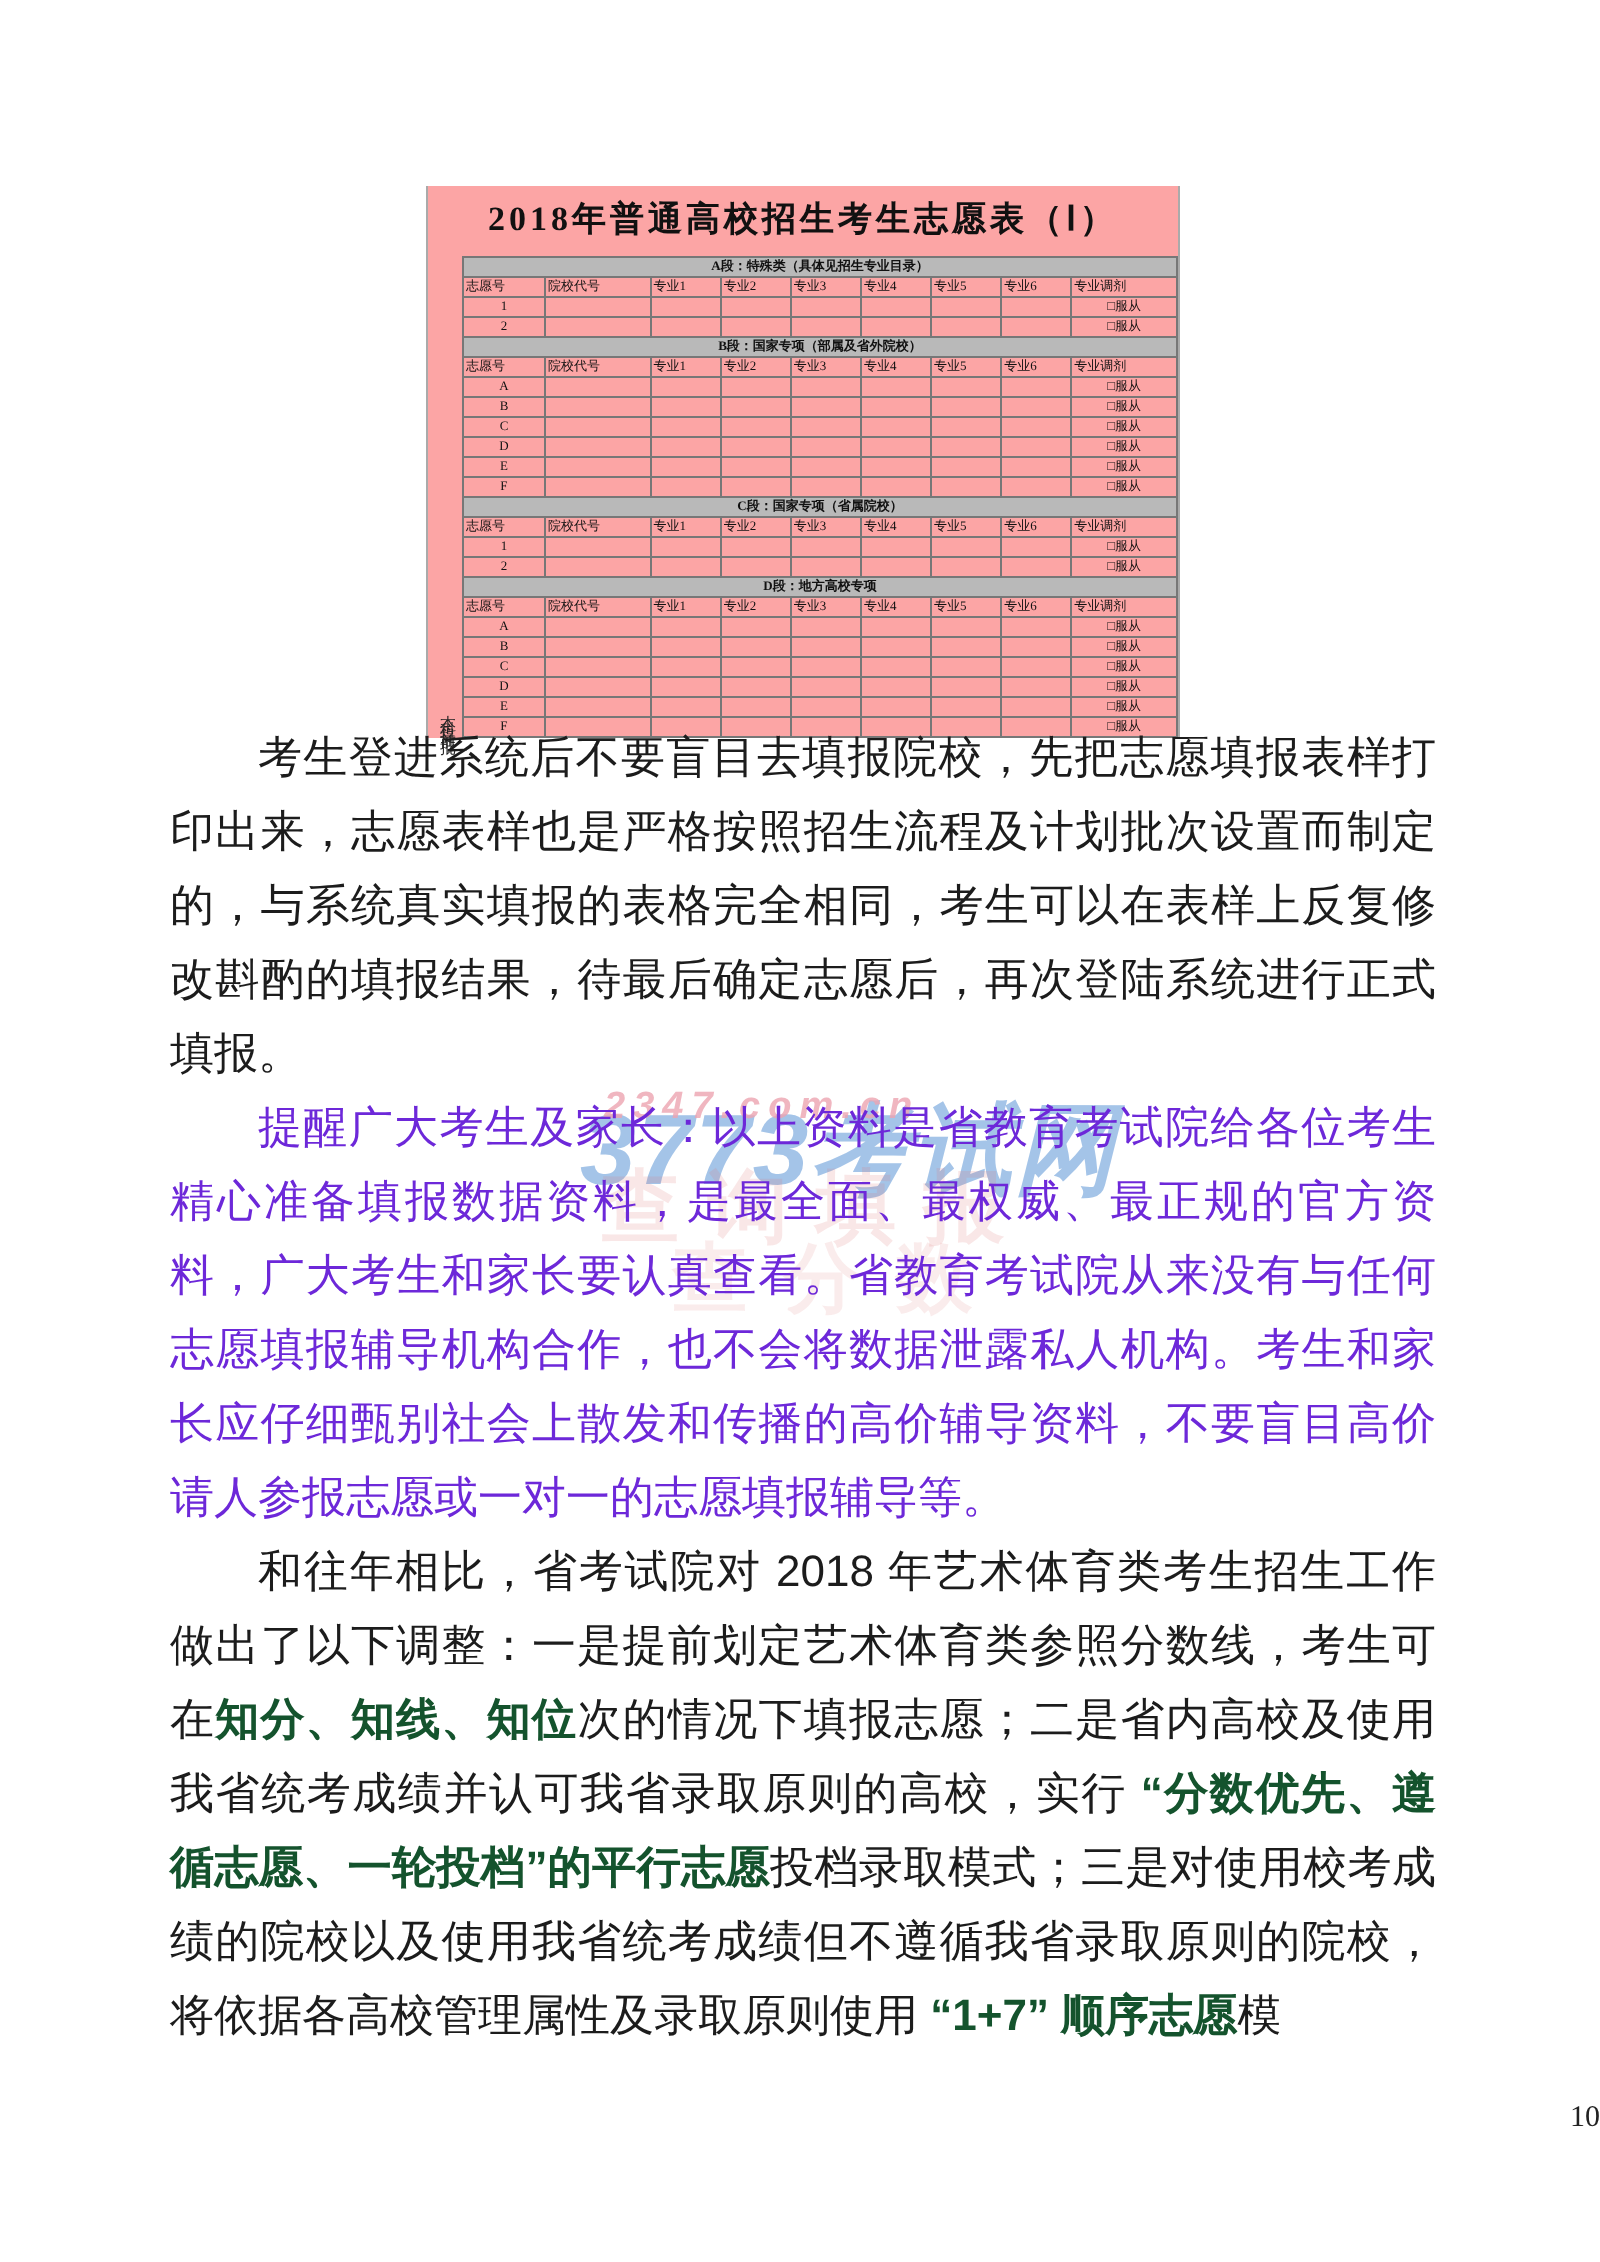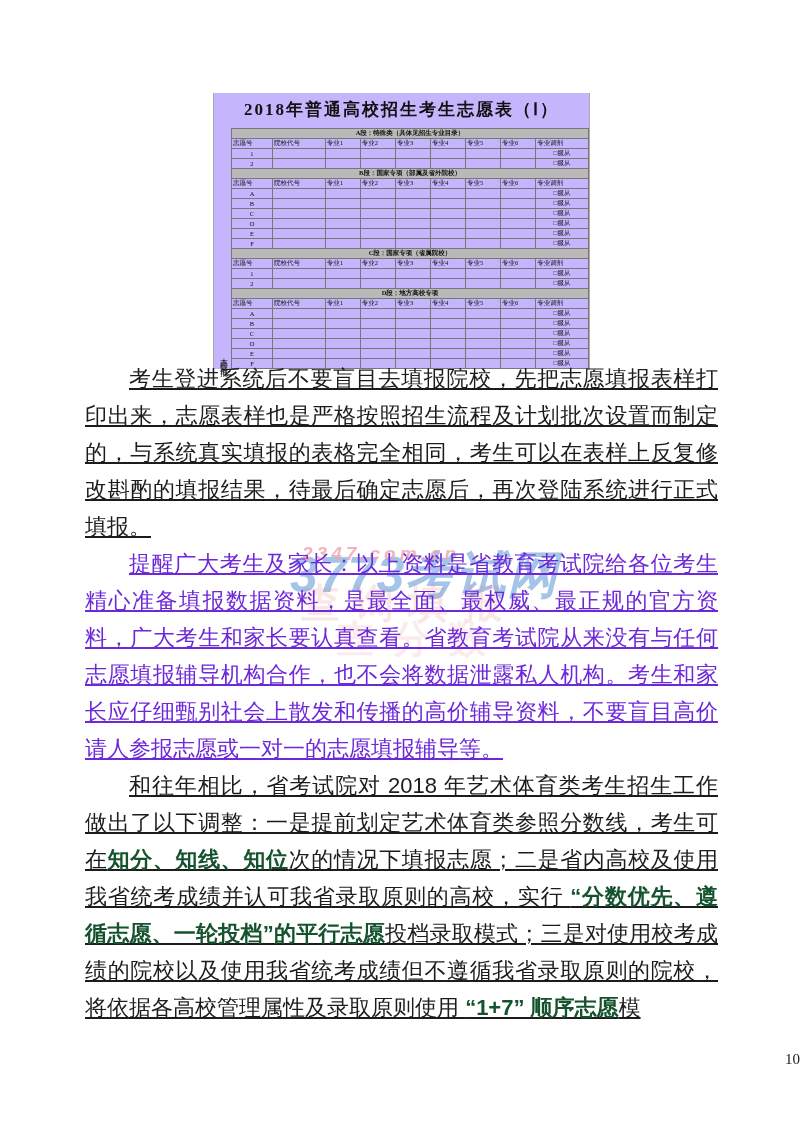--- a/index.html
+++ b/index.html
@@ -40,21 +40,21 @@
     font-size: 38px; font-weight: bold;
     color: rgba(220, 120, 120, 0.14);
     letter-spacing: 18px;
   }
 
   
   .form-block {
     position: absolute; z-index: 2;
     left: 213px; top: 93px; width: 377px;
     border-left: 1px solid #aaa; border-right: 1px solid #aaa;
-    background: #c4b5fd;
+    background: #fca5a5;
   }
   .form-title {
     text-align: center;
     font-family: "Liberation Serif", serif;
     font-size: 17px; font-weight: 600; color: #111;
     letter-spacing: 2px;
     padding: 5px 0 7px 0;
   }
   .form-body { display: flex; }
   .side-strip {
@@ -84,21 +84,21 @@
   table.vol td.obey { text-align: center; }
 
   
   .text-flow {
     position: absolute; z-index: 2;
     left: 85px; top: 360px; width: 633px;
     font-size: 22px; line-height: 37px;
     color: #1c1c1c;
     text-align: justify;
   }
-  .text-flow p { text-indent: 2em; margin: 0; text-decoration: underline; }
+  .text-flow p { text-indent: 2em; margin: 0; }
   .red-para { color: #6d28d9; }
   .h6 { font-weight: bold; color: #111; }
   .red-bold { color: #14532d; font-weight: bold; }
 
   
   .page-num {
     position: absolute; z-index: 2;
     left: 0; right: 0; top: 1051px;
     text-align: right;
     font-family: "Liberation Serif", serif;

